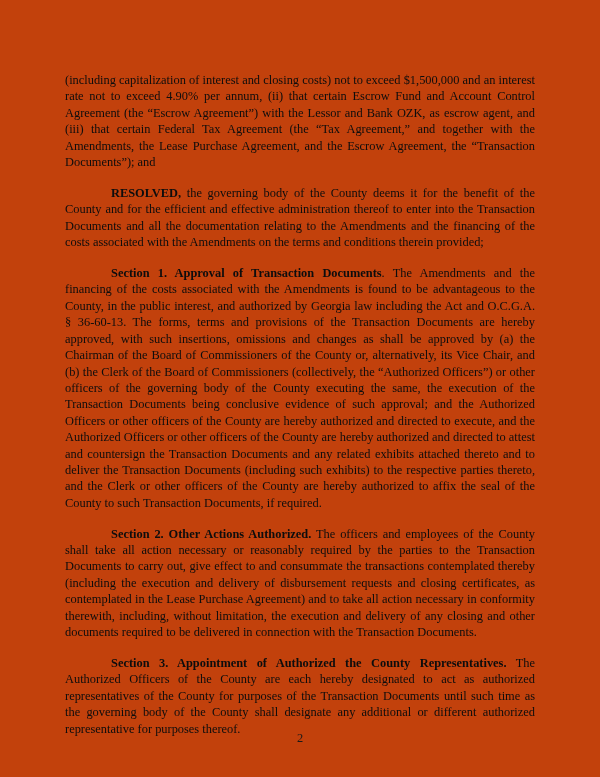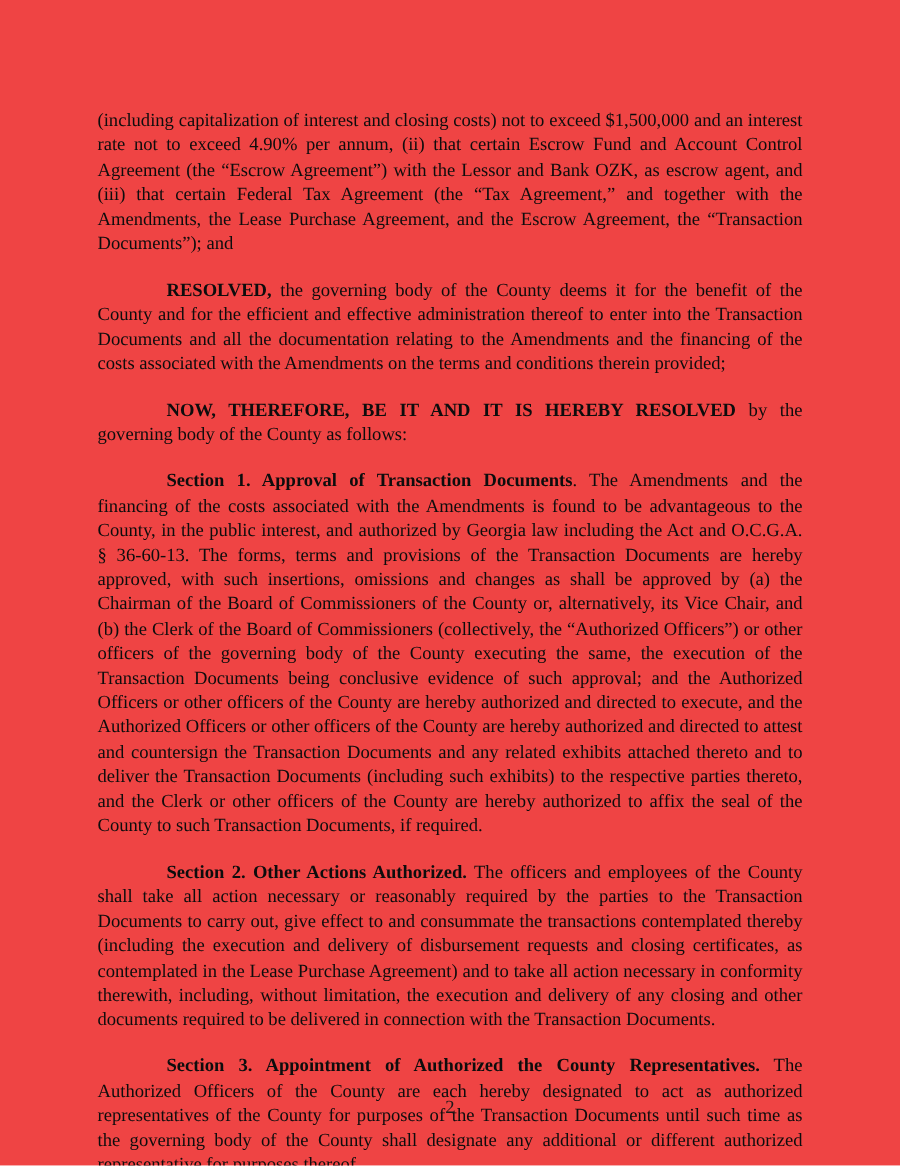--- a/index.html
+++ b/index.html
@@ -14,21 +14,21 @@
     color: #0d0d0d;
     position: relative;
     overflow: hidden;
   }
   .page {
     position: absolute;
     left: 0;
     top: 0;
     width: 600px;
     height: 777px;
-    background: #ef4444;
+    background: #c2410c;
   }
   .content {
     position: absolute;
     left: 65px;
     top: 72px;
     width: 470px;
   }
   p.para {
     margin: 0 0 14.5px 0;
     font-size: 12.4px;
@@ -64,23 +64,20 @@
   <div class="content">
 
     <p class="para noindent">
       <span>(including capitalization of interest and closing costs) not to exceed $1,500,000 and an interest rate not to exceed 4.90% per annum, (ii) that certain Escrow Fund and Account Control Agreement (the “Escrow Agreement”) with the Lessor and Bank OZK, as escrow agent, and (iii) that certain Federal Tax Agreement (the “Tax Agreement,” and together with the Amendments, the Lease Purchase Agreement, and the Escrow Agreement, the “Transaction Documents”); and</span>
     </p>
 
     <p class="para indent">
       <span class="bold">RESOLVED,</span><span> the governing body of the County deems it for the benefit of the County and for the efficient and effective administration thereof to enter into the Transaction Documents and all the documentation relating to the Amendments and the financing of the costs associated with the Amendments on the terms and conditions therein provided;</span>
     </p>
 
-    <p class="para indent">
-      <span class="bold">NOW, THEREFORE, BE IT AND IT IS HEREBY RESOLVED</span><span> by the governing body of the County as follows:</span>
-    </p>
 
     <p class="para indent">
       <span class="bold">Section 1.  Approval of Transaction Documents</span><span>.</span><span> The Amendments and the financing of the costs associated with the Amendments is found to be advantageous to the County, in the public interest, and authorized by Georgia law including the Act and O.C.G.A. § 36-60-13.  The forms, terms and provisions of the Transaction Documents are hereby approved, with such insertions, omissions and changes as shall be approved by (a) the Chairman of the Board of Commissioners of the County or, alternatively, its Vice Chair, and (b) the Clerk of the Board of Commissioners (collectively, the “Authorized Officers”) or other officers of the governing body of the County executing the same, the execution of the Transaction Documents being conclusive evidence of such approval; and the Authorized Officers or other officers of the County are hereby authorized and directed to execute, and the Authorized Officers or other officers of the County are hereby authorized and directed to attest and countersign the Transaction Documents and any related exhibits attached thereto and to deliver the Transaction Documents (including such exhibits) to the respective parties thereto, and the Clerk or other officers of the County are hereby authorized to affix the seal of the County to such Transaction Documents, if required.</span>
     </p>
 
     <p class="para indent">
       <span class="bold">Section 2.  Other Actions Authorized.</span><span></span><span>  The officers and employees of the County shall take all action necessary or reasonably required by the parties to the Transaction Documents to carry out, give effect to and consummate the transactions contemplated thereby (including the execution and delivery of disbursement requests and closing certificates, as contemplated in the Lease Purchase Agreement) and to take all action necessary in conformity therewith, including, without limitation, the execution and delivery of any closing and other documents required to be delivered in connection with the Transaction Documents.</span>
     </p>
 
     <p class="para indent">

